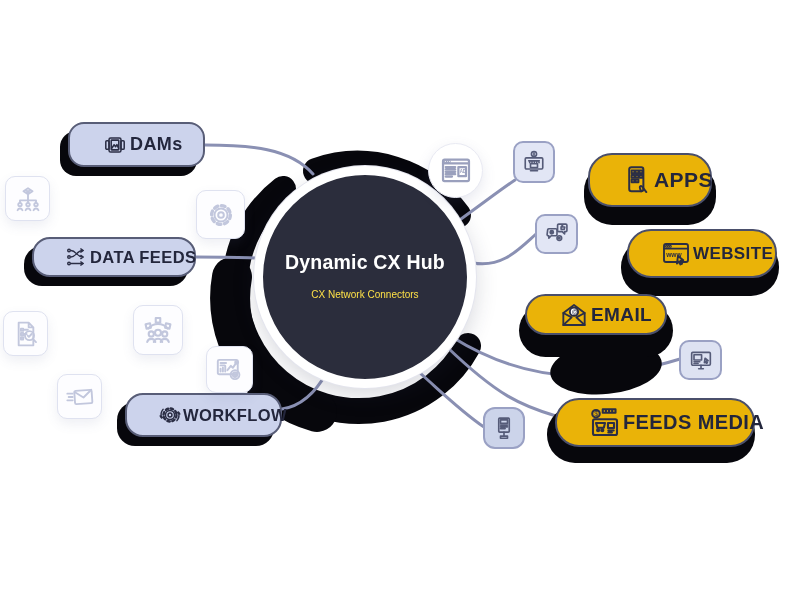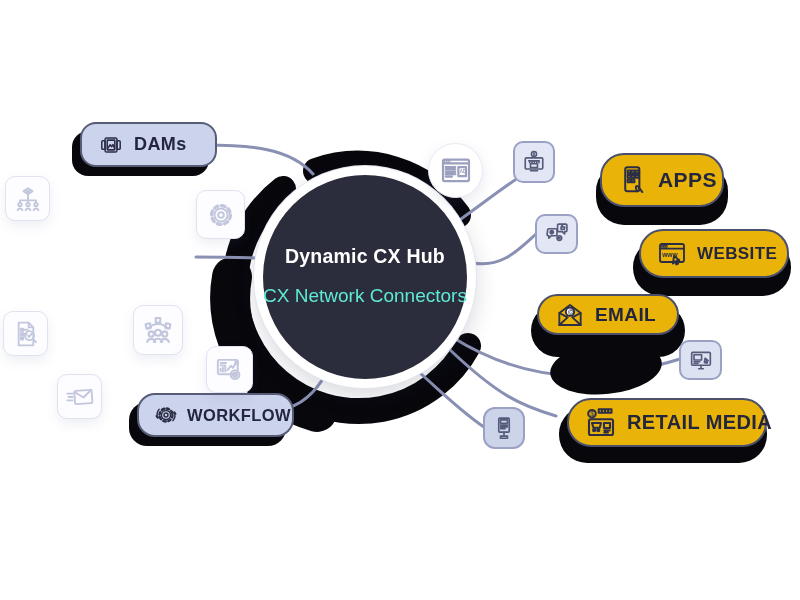--- a/index.html
+++ b/index.html
@@ -7,25 +7,25 @@
          font-family:"Liberation Sans",sans-serif;}
   .decor{position:absolute;left:0;top:0;z-index:1;}
   .shadow-blob{position:absolute;z-index:1;background:#07070c;border-radius:50%;}
 
   
   .hub{position:absolute;left:254px;top:166px;width:204px;height:204px;z-index:2;
        background:#2b2d3c;border:9px solid #ffffff;border-radius:50%;
        box-shadow:0 0 0 1px #e4e5ee, 0 8px 22px rgba(40,42,70,.18);
        display:flex;flex-direction:column;align-items:center;justify-content:center;text-align:left;}
   .hub-title{color:#ffffff;font-size:19.5px;font-weight:bold;letter-spacing:.2px;margin-bottom:14px;}
-  .hub-sub{color:#5eead4;font-size:19px;line-height:1.45;}
+  .hub-sub{color:#fde047;font-size:10px;line-height:1.45;}
 
   
-  .pill{position:absolute;z-index:3;display:flex;align-items:center;gap:8px;box-sizing:border-box;
-        border-radius:18px;padding:0 14px;white-space:nowrap;margin-left:12px;}
+  .pill{position:absolute;z-index:3;display:flex;align-items:center;box-sizing:border-box;
+        border-radius:18px;padding:0 30px;white-space:nowrap;}
   .pill .lbl{font-weight:bold;color:#23263c;letter-spacing:.4px;}
   .pill-left{background:#ccd3ec;border:2px solid #585d77;box-shadow:-8px 9px 0 0 #07070c;}
   .pill-right{background:#eab308;border:2.5px solid #4a4f6b;border-radius:24px;}
   .pill svg{flex:0 0 auto;}
 
   .dams{left:68px;top:122px;width:137px;height:45px;border-radius:16px;}
   .dams .lbl{font-size:18px;}
   .datafeeds{left:32px;top:237px;width:164px;height:40px;}
   .datafeeds .lbl{font-size:16.5px;}
   .workflow{left:125px;top:393px;width:157px;height:44px;}
@@ -83,20 +83,34 @@
     <svg width="30" height="26" viewBox="0 0 24 24" style="color:#2b2e45;">
       <rect x="3.5" y="8" width="3" height="8" rx="1"></rect>
         <rect x="17.5" y="8" width="3" height="8" rx="1"></rect>
       <rect x="6.5" y="5.5" width="11" height="13" rx="1.5"></rect>
       <rect x="8.5" y="7.5" width="7" height="9" rx="0.5"></rect>
       <path d="M9,15 L11.2,11.8 L12.6,13.6 L13.8,11.6 L15.2,15"></path>
     </svg>
     <span class="lbl">DAMs</span>
   </div>
 
+  <div class="pill pill-left datafeeds">
+    <svg width="26" height="24" viewBox="0 0 24 24" style="color:#2b2e45;">
+      <circle cx="4" cy="5.5" r="1.3"></circle>
+        <circle cx="4" cy="12" r="1.3"></circle>
+        <circle cx="4" cy="18.5" r="1.3"></circle>
+      <path d="M6,5.5 C11,5.5 12,12 17.5,12"></path>
+      <path d="M6,12 C11,12 12,5.5 17.5,5.5"></path>
+      <path d="M6,18.5 C11,18.5 13,18.5 17.5,18.5"></path>
+      <path d="M15.8,3.9 L18.3,5.5 L15.8,7.1"></path>
+      <path d="M15.8,10.4 L18.3,12 L15.8,13.6"></path>
+      <path d="M15.8,16.9 L18.3,18.5 L15.8,20.1"></path>
+    </svg>
+    <span class="lbl">DATA FEEDS</span>
+  </div>
 
   <div class="pill pill-left workflow">
     <svg width="26" height="26" viewBox="0 0 24 24" style="color:#2b2e45;">
       <circle cx="12" cy="12" r="1.8"></circle>
       <circle cx="12" cy="12" r="4.2"></circle>
       <circle cx="12" cy="12" r="6" stroke-dasharray="2.3 2.4" stroke-width="2.2"></circle>
       <path d="M4.2,14.5 A8,8 0 0 1 5.6,6.8"></path>
         <path d="M4.2,14.5 l-1.2-1.6 M4.2,14.5 l1.9-0.6"></path>
       <path d="M19.8,9.5 A8,8 0 0 1 18.4,17.2"></path>
         <path d="M19.8,9.5 l1.2,1.6 M19.8,9.5 l-1.9,0.6"></path>
@@ -148,21 +162,21 @@
       <circle cx="6" cy="5.8" r="2.5"></circle>
       <text x="4.9" y="7.6" font-size="4.6">$</text>
       <path d="M10.5,2.8 h8.5 v2.4 h-8.5 z M12.6,2.8 v2.4 M14.7,2.8 v2.4 M16.8,2.8 v2.4"></path>
       <rect x="4" y="9.5" width="16" height="10.5" rx="1.2"></rect>
       <path d="M6,12 h6 l-0.8,3.2 h-4.2 z"></path>
       <circle cx="7.4" cy="16.8" r="0.7"></circle>
         <circle cx="10.2" cy="16.8" r="0.7"></circle>
       <rect x="14" y="12" width="4" height="3.4"></rect>
       <path d="M14.2,17 h3.6 M14.2,18.3 h2.4"></path>
     </svg>
-    <span class="lbl">RETAIL MEDIA</span>
+    <span class="lbl">FEEDS MEDIA</span>
   </div>
 
   <div class="float chip-light" style="left:5px;top:176px;width:45px;height:45px;">
     <svg width="32" height="32" viewBox="0 0 24 24">
       <path d="M8.6,6.2 L12,3.9 L15.4,6.2 L12,8.5 Z M10.5,5.4 l3,2 M13.5,5.4 l-3,2"></path>
       <path d="M12,8.5 V11 M6,13 H18 M6,13 V14.8 M18,13 V14.8 M12,11 V14.8"></path>
       <circle cx="6" cy="16.2" r="1.3"></circle>
         <circle cx="12" cy="16.2" r="1.3"></circle>
         <circle cx="18" cy="16.2" r="1.3"></circle>
       <path d="M4.2,20.4 a1.9,1.9 0 0 1 3.6,0 M10.2,20.4 a1.9,1.9 0 0 1 3.6,0 M16.2,20.4 a1.9,1.9 0 0 1 3.6,0"></path>

